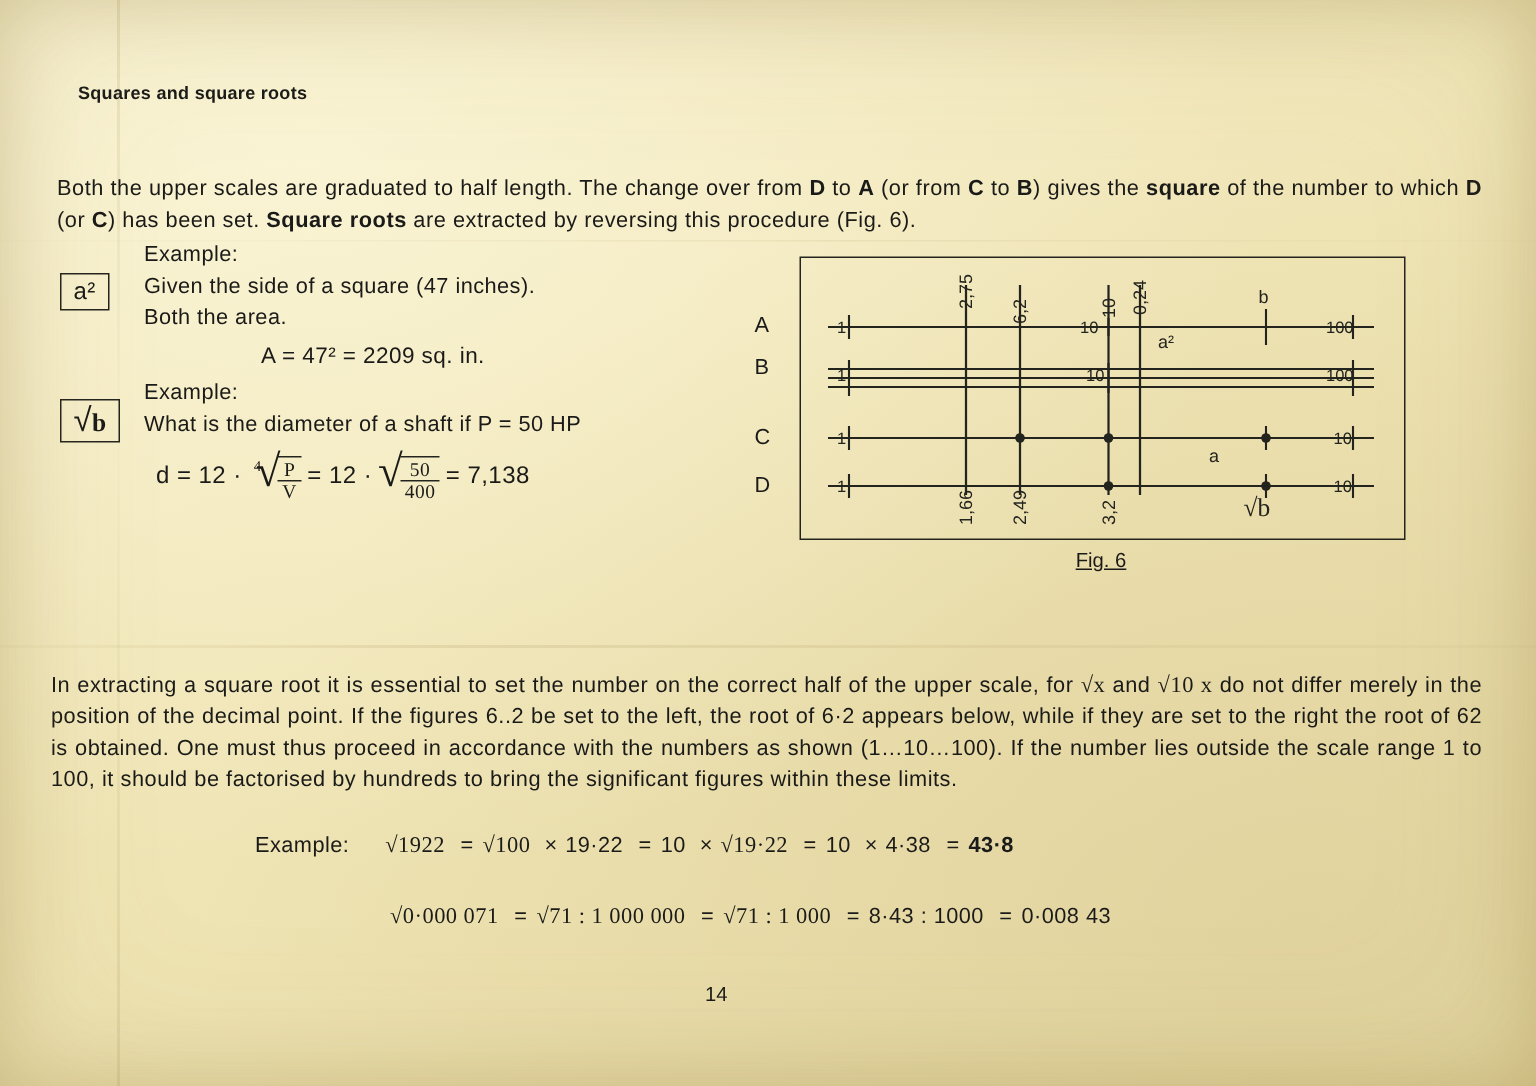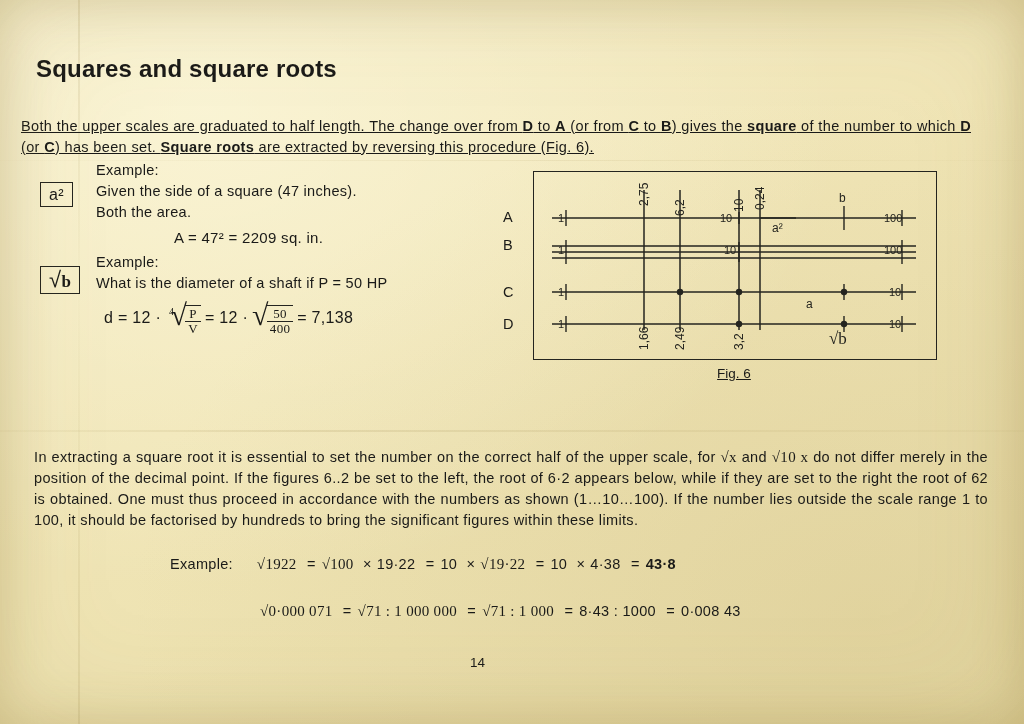--- a/index.html
+++ b/index.html
@@ -36,35 +36,35 @@
   .crease.h2 { left: 0; top: 160px; width: 1024px; height: 1px;
     background: linear-gradient(to right, rgba(160,140,80,0.02), rgba(160,140,80,0.12) 55%, rgba(160,140,80,0.02)); }
   .edge-shadow {
     position: absolute; inset: 0;
     box-shadow: inset 0 0 50px rgba(150,125,60,0.30), inset 0 0 120px rgba(150,125,60,0.12);
     pointer-events: none;
   }
 
   h1.title {
     position: absolute;
-    left: 36px; top: 55px;
+    left: 52px; top: 55px;
     margin: 0;
-    font-size: 24px;
+    font-size: 12px;
     font-weight: bold;
     letter-spacing: 0.2px;
   }
   .para {
     position: absolute;
     font-size: 14.5px;
     line-height: 21px;
     text-align: justify;
     letter-spacing: 0.35px;
   }
   .para b { font-weight: bold; }
-  #intro { left: 21px; top: 101px; width: 950px; text-decoration: underline; }
+  #intro { left: 38px; top: 101px; width: 950px; }
   #lower { left: 34px; top: 432px; width: 954px; }
 
   
   .examples {
     position: absolute;
     left: 40px; top: 160px;
     width: 460px;
     font-size: 14.5px;
     letter-spacing: 0.3px;
   }

